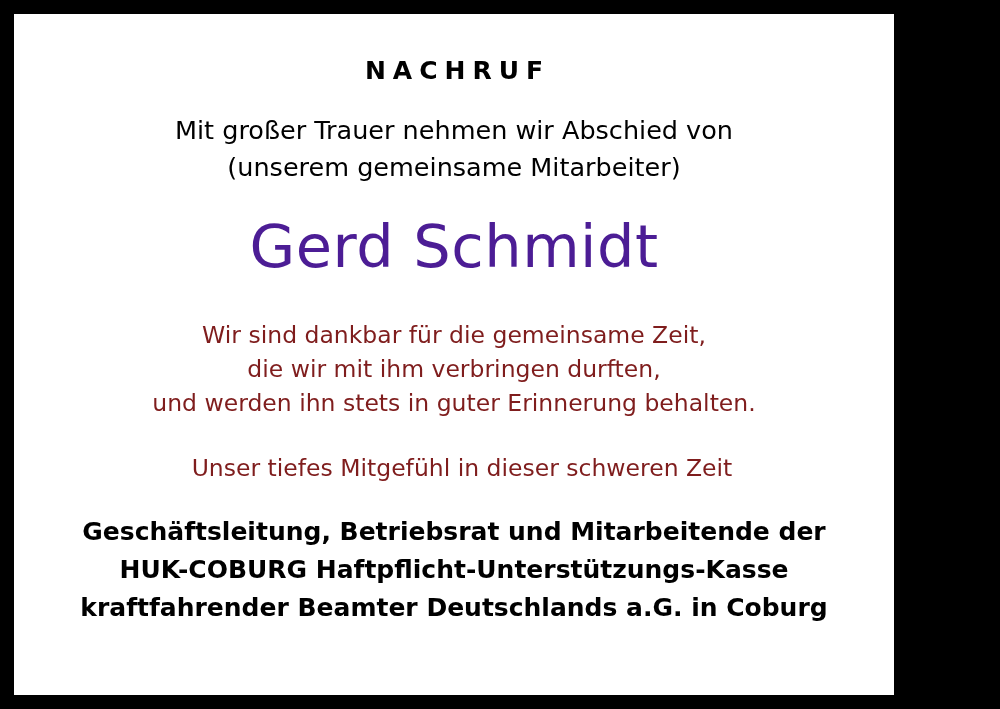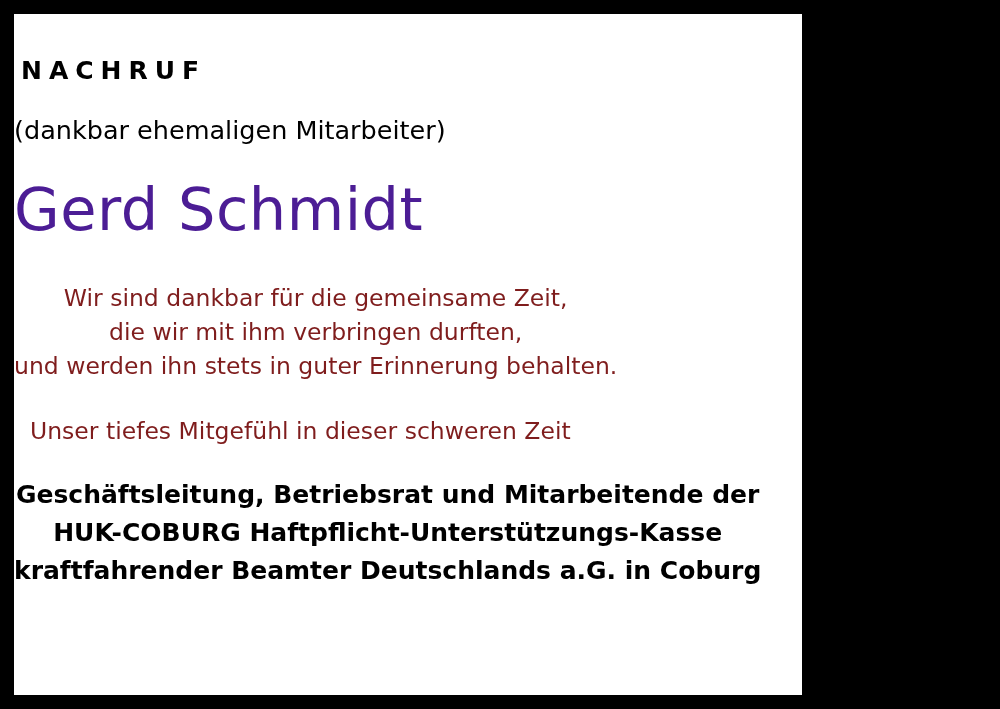--- a/index.html
+++ b/index.html
@@ -10,27 +10,27 @@
     width: 1000px;
     height: 709px;
     background: #000000;
     font-family: "DejaVu Sans", sans-serif;
     overflow: hidden;
   }
   .obituary-card {
     position: absolute;
     left: 14px;
     top: 14px;
-    width: 788px;
+    width: 880px;
     height: 681px;
     background: #ffffff;
     box-sizing: border-box;
     display: flex;
     flex-direction: column;
-    align-items: flex-start;
+    align-items: center;
   }
   .heading {
     margin-top: 42px;
     font-size: 25px;
     font-weight: 700;
     letter-spacing: 7px;
     color: #000000;
     text-align: center;
     text-indent: 7px;
   }
@@ -76,21 +76,22 @@
   }
 </style>
 </head>
 <body>
 
 <div class="obituary-card">
 
   <div class="heading">NACHRUF</div>
 
   <div class="intro">
-    <span class="line">(dankbar ehemaligen Mitarbeiter)</span>
+    <span class="line">Mit großer Trauer nehmen wir Abschied von</span>
+    <span class="line">(unserem gemeinsame Mitarbeiter)</span>
   </div>
 
   <div class="name">Gerd Schmidt</div>
 
   <div class="body-text">
     <span class="line">Wir sind dankbar für die gemeinsame Zeit,</span>
     <span class="line">die wir mit ihm verbringen durften,</span>
     <span class="line">und werden ihn stets in guter Erinnerung behalten.</span>
   </div>
 

